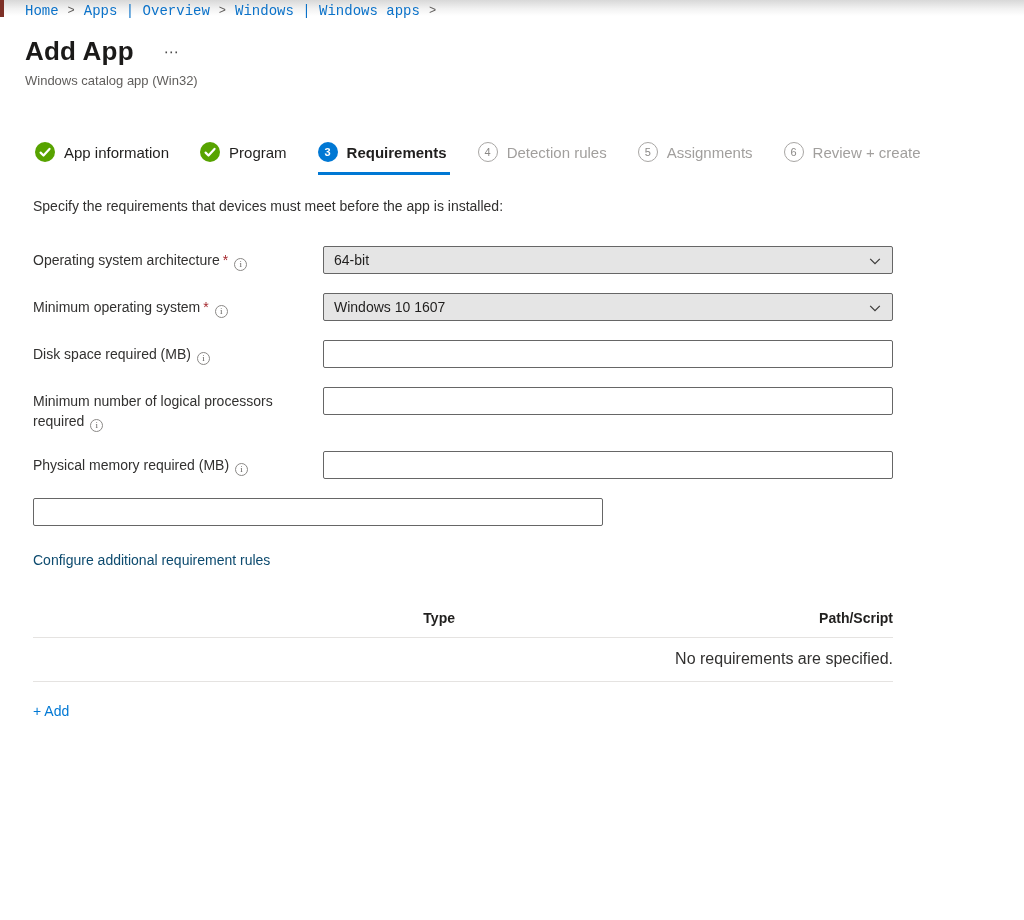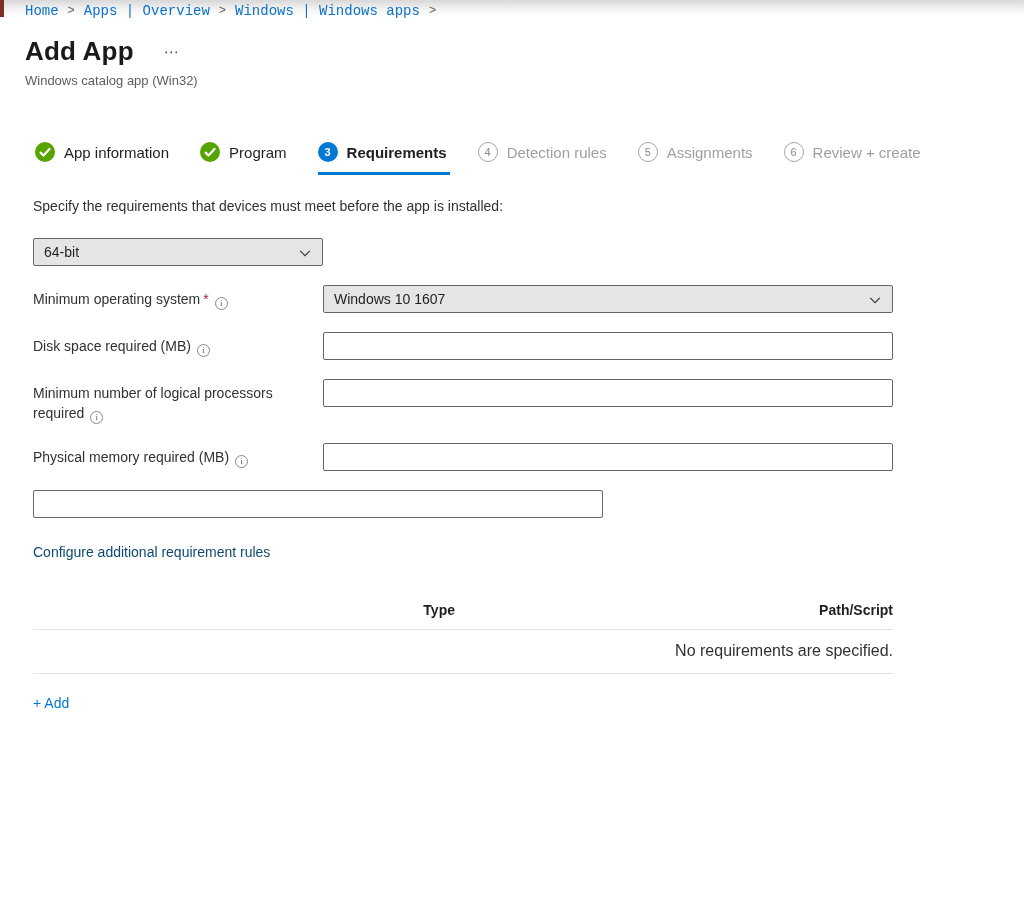--- a/index.html
+++ b/index.html
@@ -32,21 +32,21 @@
   .step--active .step-label { font-weight:700; }
   .step--upcoming .step-label { color:#a19f9d; }
   .step-circle { width:20px; height:20px; border-radius:50%; display:flex; align-items:center; justify-content:center;
     font-size:11px; font-weight:700; flex:0 0 auto; }
   .step-circle--active { background:#0078d4; color:#fff; }
   .step-circle--upcoming { border:1px solid #a8a6a4; color:#8a8886; font-weight:400; font-size:11px; }
   .check-icon { width:20px; height:20px; display:block; }
 
   
   .form-area { margin-left:8px; margin-top:23px; width:860px; }
-  .intro { font-size:14px; color:#323130; margin-bottom:24px; }
+  .intro { font-size:14px; color:#323130; margin-bottom:32px; }
   .form-row { display:grid; grid-template-columns:290px 570px; align-items:start; margin-bottom:19px; }
   .field-label { font-size:14px; color:#323130; line-height:20px; padding-top:4px; padding-right:18px; }
   .required-mark { color:#a4262c; margin-left:3px; }
   .info-icon { display:inline-flex; width:13px; height:13px; border:1px solid #8a8886; border-radius:50%;
     align-items:center; justify-content:center; color:#605e5c; margin-left:6px; vertical-align:-2px; cursor:default; }
   .info-icon::before { content:"i"; font-size:9px; font-family:"Liberation Serif", serif; line-height:1; }
 
   .dropdown { position:relative; height:28px; border:1px solid #666666; border-radius:2px; background:#e5e5e5;
     display:flex; align-items:center; padding:0 30px 0 10px; cursor:pointer; }
   .dropdown-value { font-size:14px; color:#201f1e; }
@@ -119,20 +119,23 @@
     <div class="step step--upcoming">
       <span class="step-circle step-circle--upcoming">6</span>
       <span class="step-label">Review + create</span>
     </div>
   </div>
 
   <div class="form-area">
     <div class="intro">Specify the requirements that devices must meet before the app is installed:</div>
 
     <div class="form-row">
+      <div class="field-label">
+        <span>Operating system architecture</span><span class="required-mark">*</span><span class="info-icon"></span>
+      </div>
       <div class="dropdown">
         <span class="dropdown-value">64-bit</span>
         <svg class="chevron" viewBox="0 0 16 16">
           <path d="M2.5 5.5l5.5 5.5 5.5-5.5" fill="none" stroke="#3b3a39" stroke-width="1.4"></path>
         </svg>
       </div>
     </div>
 
     <div class="form-row">
       <div class="field-label">

